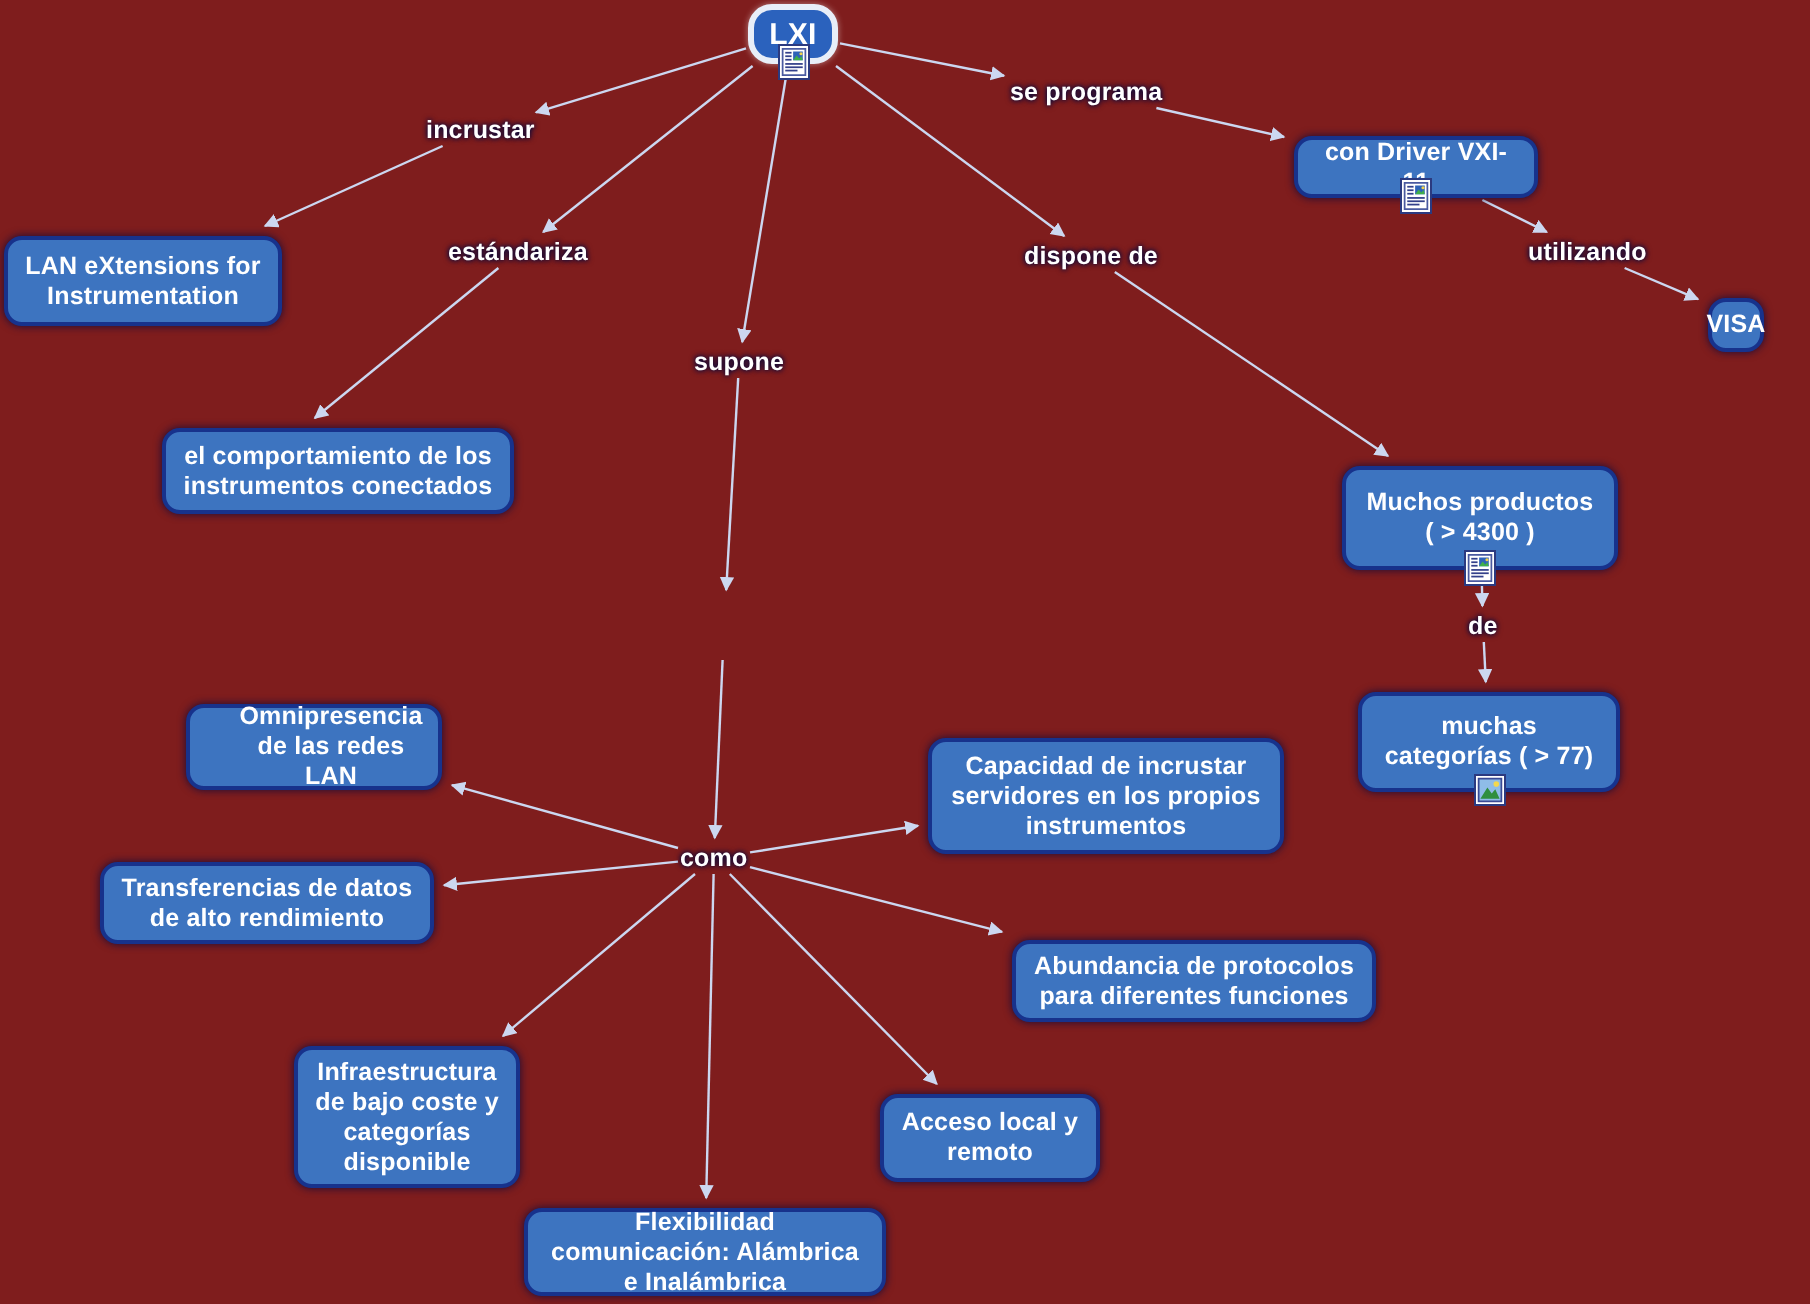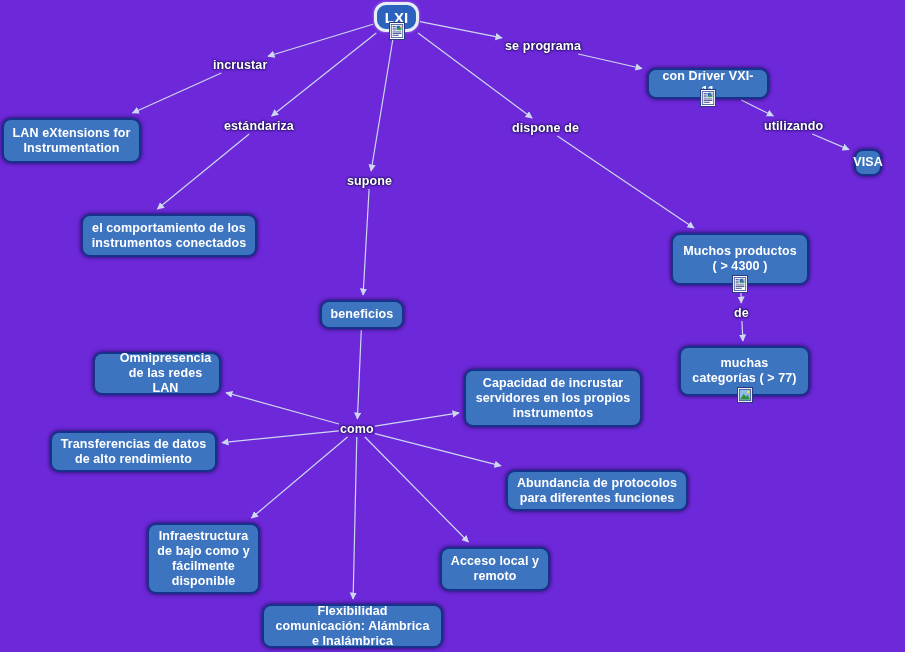--- a/index.html
+++ b/index.html
@@ -4,21 +4,21 @@
 <style>
   html, body {
     margin: 0;
     padding: 0;
     background: #0a0a3c;
   }
   #canvas {
     position: relative;
     width: 905px;
     height: 652px;
-    background: #6d28d9;
+    background: #7f1d1d;
     overflow: hidden;
     font-family: "Liberation Sans", sans-serif;
   }
   #edges {
     position: absolute;
     left: 0; top: 0;
     width: 905px;
     height: 652px;
     pointer-events: none;
   }
@@ -179,37 +179,34 @@
       <span>muchas categorías ( &gt; 77)</span>
     </div>
     <div class="pic-icon" style="left: 737px; top: 387px;">
       <svg class="icon-svg" viewBox="0 0 16 16">
         <rect x="0" y="0" width="16" height="16" fill="#ffffff"></rect>
         <rect x="1.5" y="1.5" width="13" height="13" fill="#8fbce8" stroke="#3a4a95" stroke-width="1"></rect>
         <path d="M2.5 13 L6.5 6.5 L9 10 L11 7.6 L13.5 13 Z" fill="#2f8f3f"></path>
         <circle cx="11.6" cy="4.6" r="1.6" fill="#f4d84e"></circle>
       </svg>
     </div>
-    <div class="node" style="left: 320px; top: 300px; width: 84px; height: 29px;">
-      <span>beneficios</span>
-    </div>
     <div class="node" style="left: 93px; top: 352px; width: 128px; height: 43px; padding-left: 24px;">
       <span>Omnipresencia de las redes LAN</span>
     </div>
     <div class="node" style="left: 50px; top: 431px; width: 167px; height: 41px;">
       <span>Transferencias de datos de alto rendimiento</span>
     </div>
     <div class="node" style="left: 464px; top: 369px; width: 178px; height: 58px;">
       <span>Capacidad de incrustar servidores en los propios instrumentos</span>
     </div>
     <div class="node" style="left: 506px; top: 470px; width: 182px; height: 41px;">
       <span>Abundancia de protocolos para diferentes funciones</span>
     </div>
     <div class="node" style="left: 147px; top: 523px; width: 113px; height: 71px;">
-      <span>Infraestructura de bajo como y fácilmente disponible</span>
+      <span>Infraestructura de bajo coste y categorías disponible</span>
     </div>
     <div class="node" style="left: 440px; top: 547px; width: 110px; height: 44px; justify-content: flex-end;">
       <span>Acceso local y remoto</span>
     </div>
     <div class="node" style="left: 262px; top: 604px; width: 181px; height: 44px;">
       <span>Flexibilidad comunicación: Alámbrica e Inalámbrica</span>
     </div>
     <div class="link-label" style="left: 213px; top: 58px;">incrustar</div>
     <div class="link-label" style="left: 224px; top: 119px;">estándariza</div>
     <div class="link-label" style="left: 347px; top: 174px;">supone</div>

